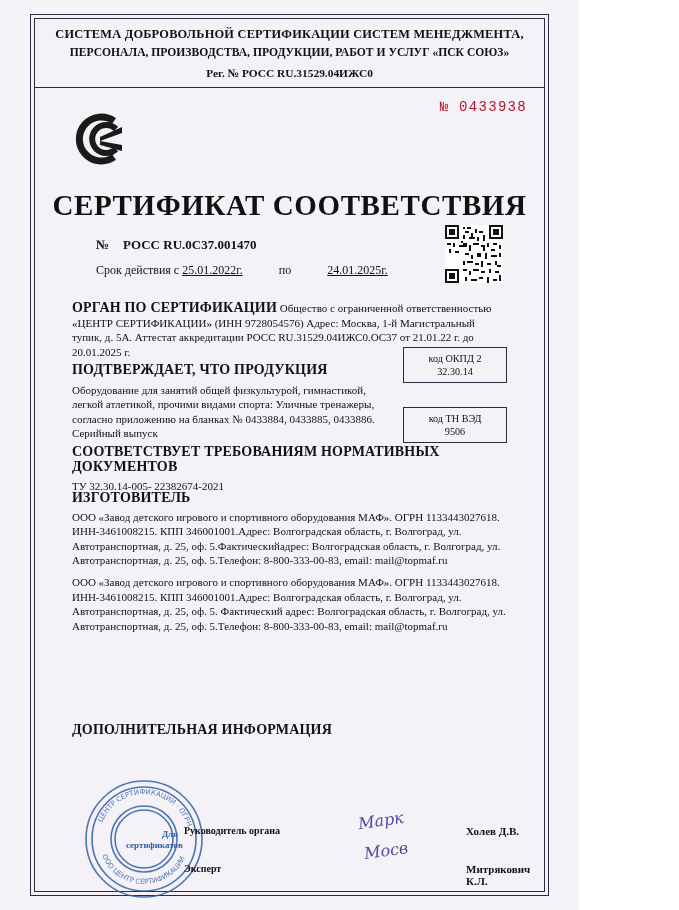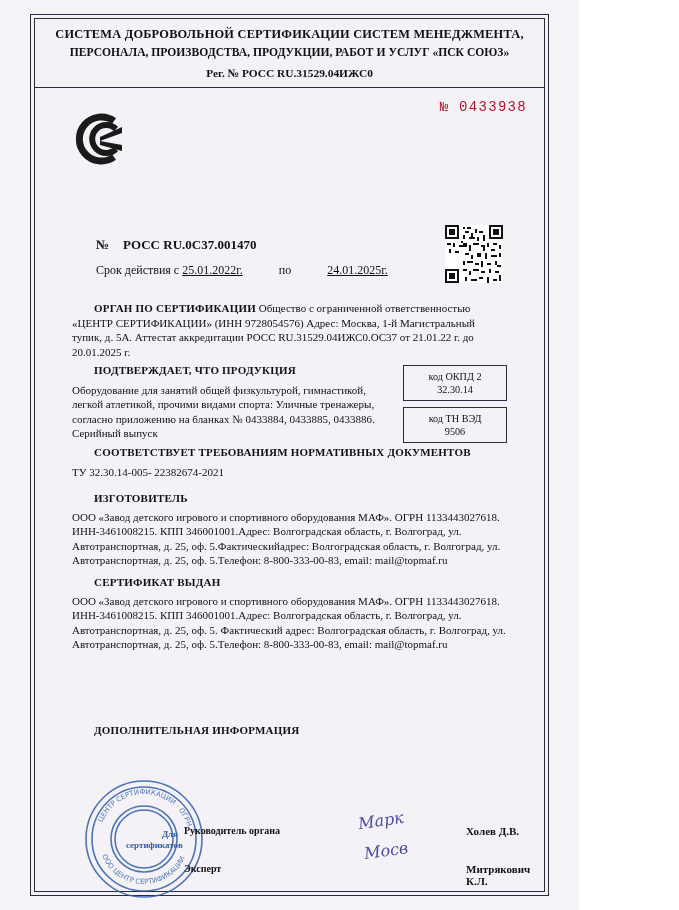--- a/index.html
+++ b/index.html
@@ -95,24 +95,23 @@
   }
   
   .sec{
     position:absolute;left:38px;right:38px;
     font-size:11px;
     line-height:14.5px;
     text-align:left;
   }
   .sec .head{
     font-weight:bold;
-    font-size:11px;
+    font-size:14px;
     text-transform:uppercase;
     letter-spacing:0.2px;
-    margin-left:22px;
   }
   .sec .head.inline{ display:inline; }
   .s-organ{ top:216px; }
   .s-product{ top:278px; right:160px; }
   .s-product .head{ display:block; margin-bottom:5px; }
   .s-norm{ top:360px; }
   .s-norm .head{ display:block; margin-bottom:5px; }
   .s-maker{ top:406px; }
   .s-maker .head{ display:block; margin-bottom:4px; }
   .s-issued{ top:490px; }
@@ -127,21 +126,21 @@
     right:38px;
     width:104px;
     border:1px solid #2b2b40;
     text-align:center;
     font-size:10.2px;
     line-height:13px;
     padding:4px 2px;
     box-sizing:border-box;
     background:transparent;
   }
-  .codebox.one{ top:280px;margin-left:26px; }
+  .codebox.one{ top:262px;margin-left:26px; }
   .codebox.two{ top:322px; }
   
   .sign-row{
     position:absolute;left:150px;
     font-size:10px;
     font-weight:bold;
   }
   .sign-row.r1{ top:740px; }
   .sign-row.r2{ top:778px; }
   .sign-name{
@@ -195,20 +194,21 @@
 
       <div class="emblem">
         <svg width="64" height="64" viewBox="0 0 64 64">
           <path d="M44 14 A22 22 0 1 0 44 50" fill="none" stroke="#1a1a1a" stroke-width="7"></path>
           <path d="M46 22 A14 14 0 1 0 46 42" fill="none" stroke="#1a1a1a" stroke-width="6"></path>
           <path d="M30 30 L52 20 L52 26 L30 34 Z" fill="#1a1a1a"></path>
           <path d="M30 34 L52 38 L52 44 L30 38 Z" fill="#1a1a1a"></path>
         </svg>
       </div>
 
+      <div class="title">СЕРТИФИКАТ СООТВЕТСТВИЯ</div>
 
       <div class="certno">
         <span class="lbl">№</span><span>РОСС RU.0С37.001470</span>
       </div>
 
       <div class="validity">
         <span>Срок действия с</span>
         <u>25.01.2022г.</u>
         <span class="gap"></span>
         <span>по</span>
@@ -312,21 +312,20 @@
         <span class="head">СООТВЕТСТВУЕТ ТРЕБОВАНИЯМ НОРМАТИВНЫХ ДОКУМЕНТОВ</span>
         <span>ТУ 32.30.14-005- 22382674-2021</span>
       </div>
 
       <div class="sec s-maker">
         <span class="head">ИЗГОТОВИТЕЛЬ</span>
         <span>ООО «Завод детского игрового и спортивного оборудования МАФ». ОГРН 1133443027618. ИНН-3461008215. КПП 346001001.Адрес: Волгоградская область, г. Волгоград, ул. Автотранспортная, д. 25, оф. 5.Фактическийадрес: Волгоградская область, г. Волгоград, ул. Автотранспортная, д. 25, оф. 5.Телефон: 8-800-333-00-83, email: mail@topmaf.ru</span>
       </div>
 
       <div class="sec s-issued">
-        <span class="head">СЕРТИФИКАТ ВЫДАН</span>
         <span>ООО «Завод детского игрового и спортивного оборудования МАФ». ОГРН 1133443027618. ИНН-3461008215. КПП 346001001.Адрес: Волгоградская область, г. Волгоград, ул. Автотранспортная, д. 25, оф. 5. Фактический адрес: Волгоградская область, г. Волгоград, ул. Автотранспортная, д. 25, оф. 5.Телефон: 8-800-333-00-83, email: mail@topmaf.ru</span>
       </div>
 
 
       <div class="sec s-extra">
         <span class="head">ДОПОЛНИТЕЛЬНАЯ ИНФОРМАЦИЯ</span>
         <span></span>
       </div>
 
       <div class="stamp">

